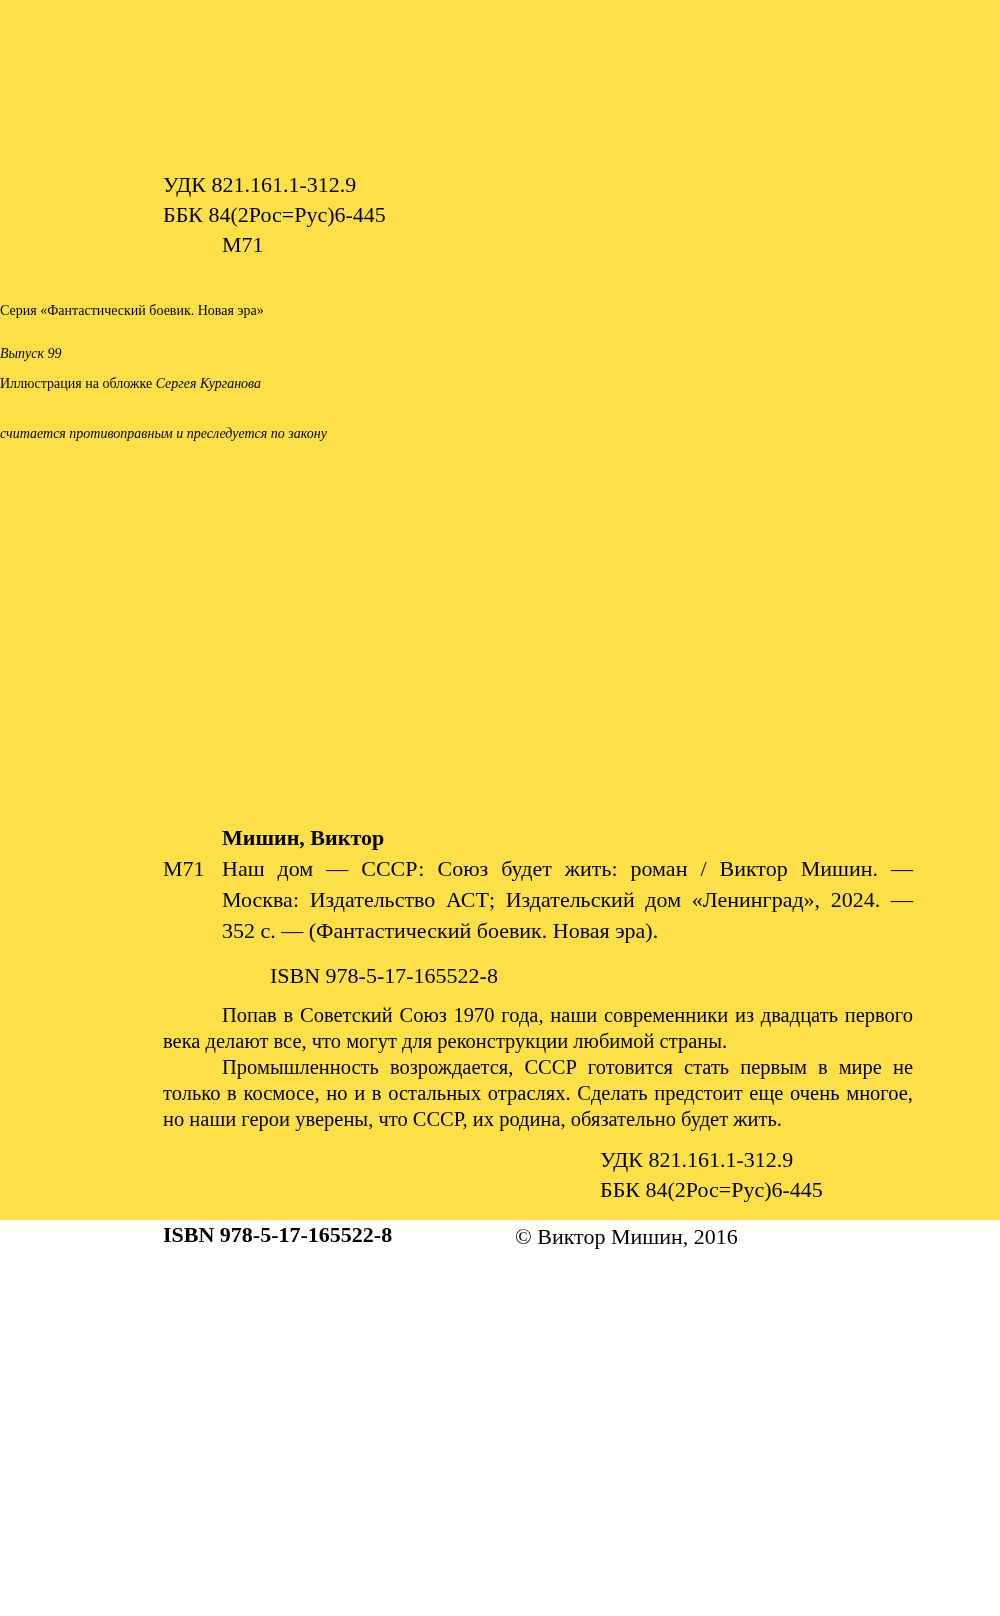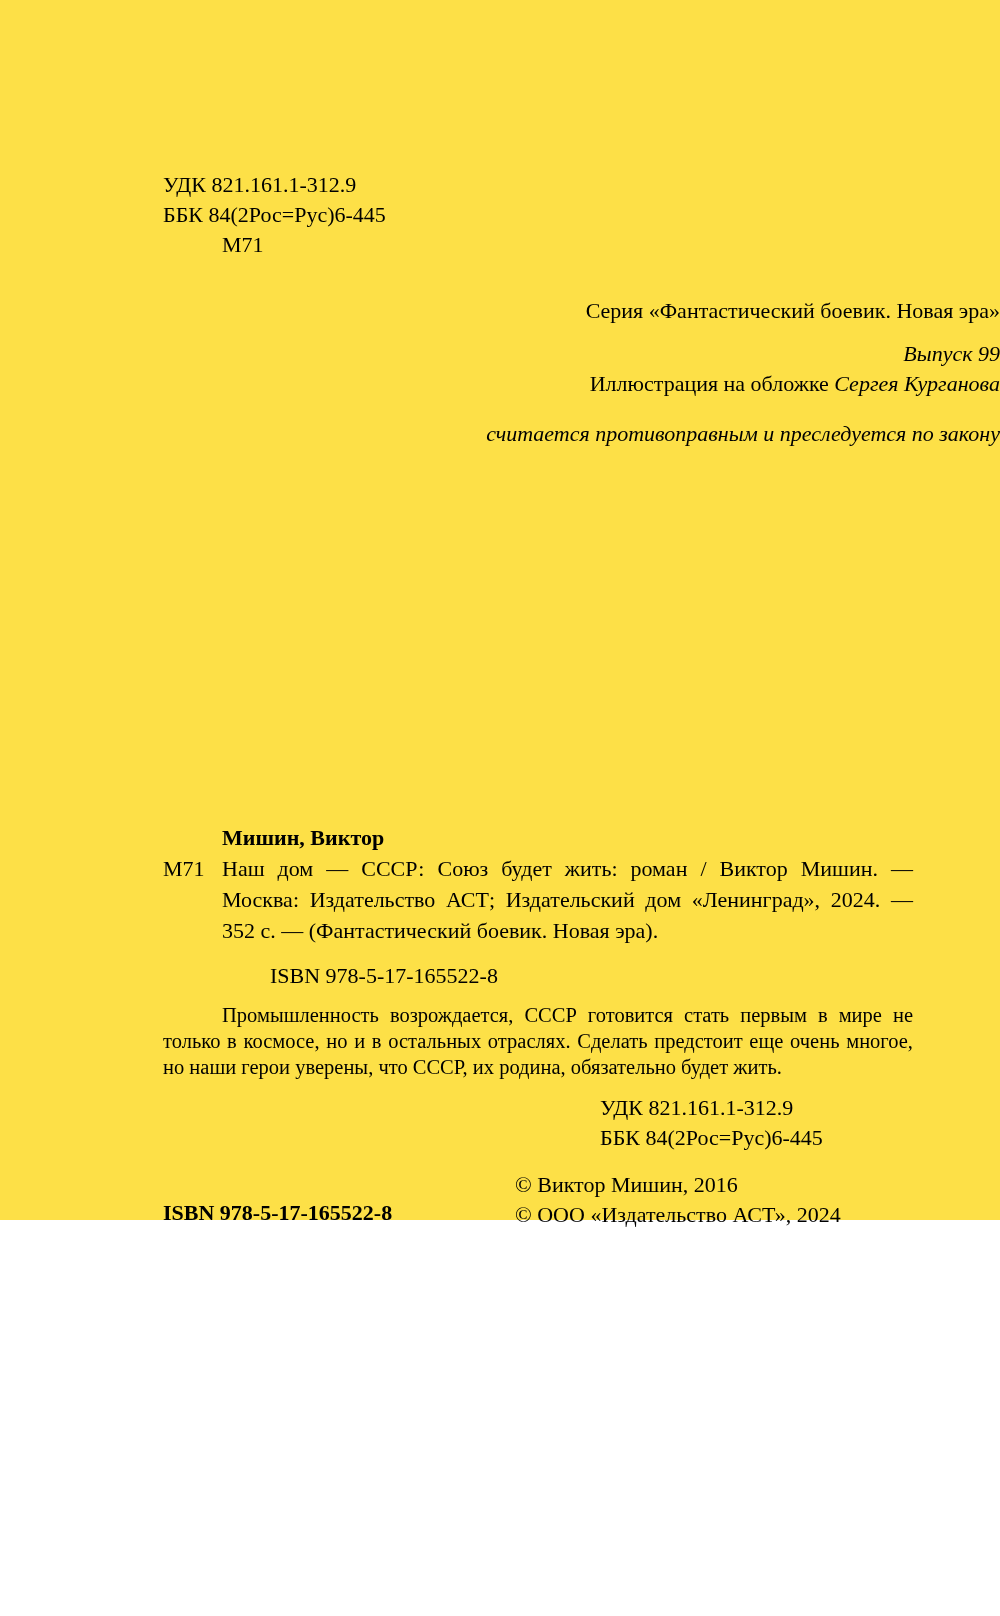--- a/index.html
+++ b/index.html
@@ -28,22 +28,22 @@
     font-size: 22px;
     line-height: 30px;
   }
   .head-code {
     margin-left: 59px;
   }
 
   
   .series-block {
     margin-top: 36px;
-    text-align: right;
-    font-size: 22px;
+    text-align: left;
+    font-size: 14px;
     line-height: 30px;
   }
   .series-issue {
     font-style: italic;
     margin-top: 13px;
   }
   .cover-credit {
   }
   .italic { font-style: italic; }
   .piracy-notice {
@@ -138,29 +138,29 @@
   </div>
 
   <div class="catalog-section">
     <div class="catalog-author">Мишин, Виктор</div>
     <div class="entry-row">
       <div class="entry-code">М71</div>
       <div class="entry-text">Наш дом — СССР: Союз будет жить: роман / Виктор Мишин. — Москва: Издательство АСТ; Из­дательский дом «Ленинград», 2024. — 352 с. — (Фан­тастический боевик. Новая эра).</div>
     </div>
     <div class="isbn-line">ISBN 978-5-17-165522-8</div>
 
+    <p class="annotation">Попав в Советский Союз 1970 года, наши современники из двадцать первого века делают все, что могут для реконструкции любимой страны.</p>
     <p class="annotation">Промышленность возрождается, СССР готовится стать первым в мире не только в космосе, но и в остальных отраслях. Сделать предстоит еще очень многое, но наши герои уверены, что СССР, их родина, обязательно будет жить.</p>
 
     <div class="codes-right">
       <div>УДК 821.161.1-312.9</div>
       <div>ББК 84(2Рос=Рус)6-445</div>
     </div>
 
     <div class="footer-row">
       <div class="isbn-bold">ISBN 978-5-17-165522-8</div>
       <div class="copyrights">
         <div>© Виктор Мишин, 2016</div>
-        <div>© ООО «Издательство АСТ», 2024</div>
       </div>
     </div>
   </div>
 
 </div>
 
 </body></html>

